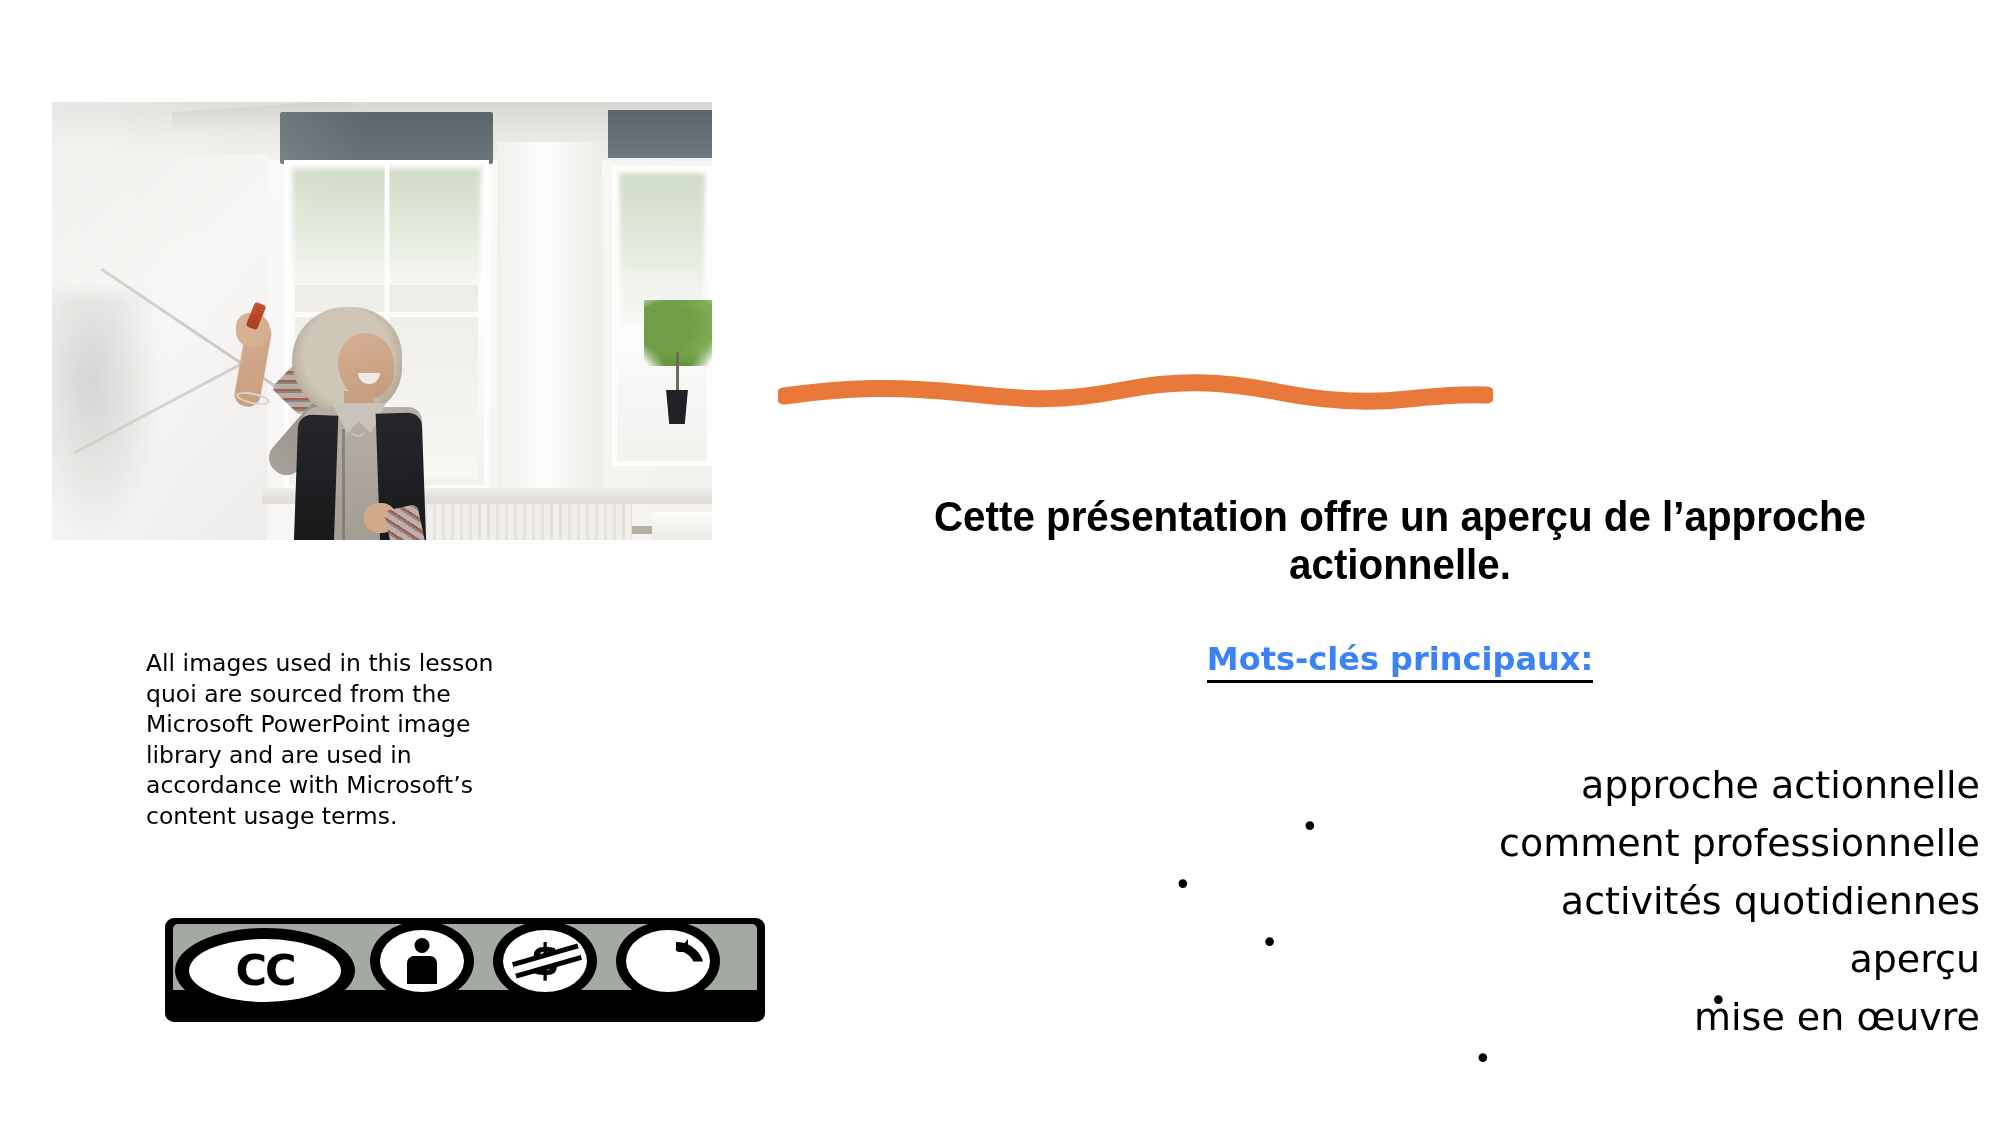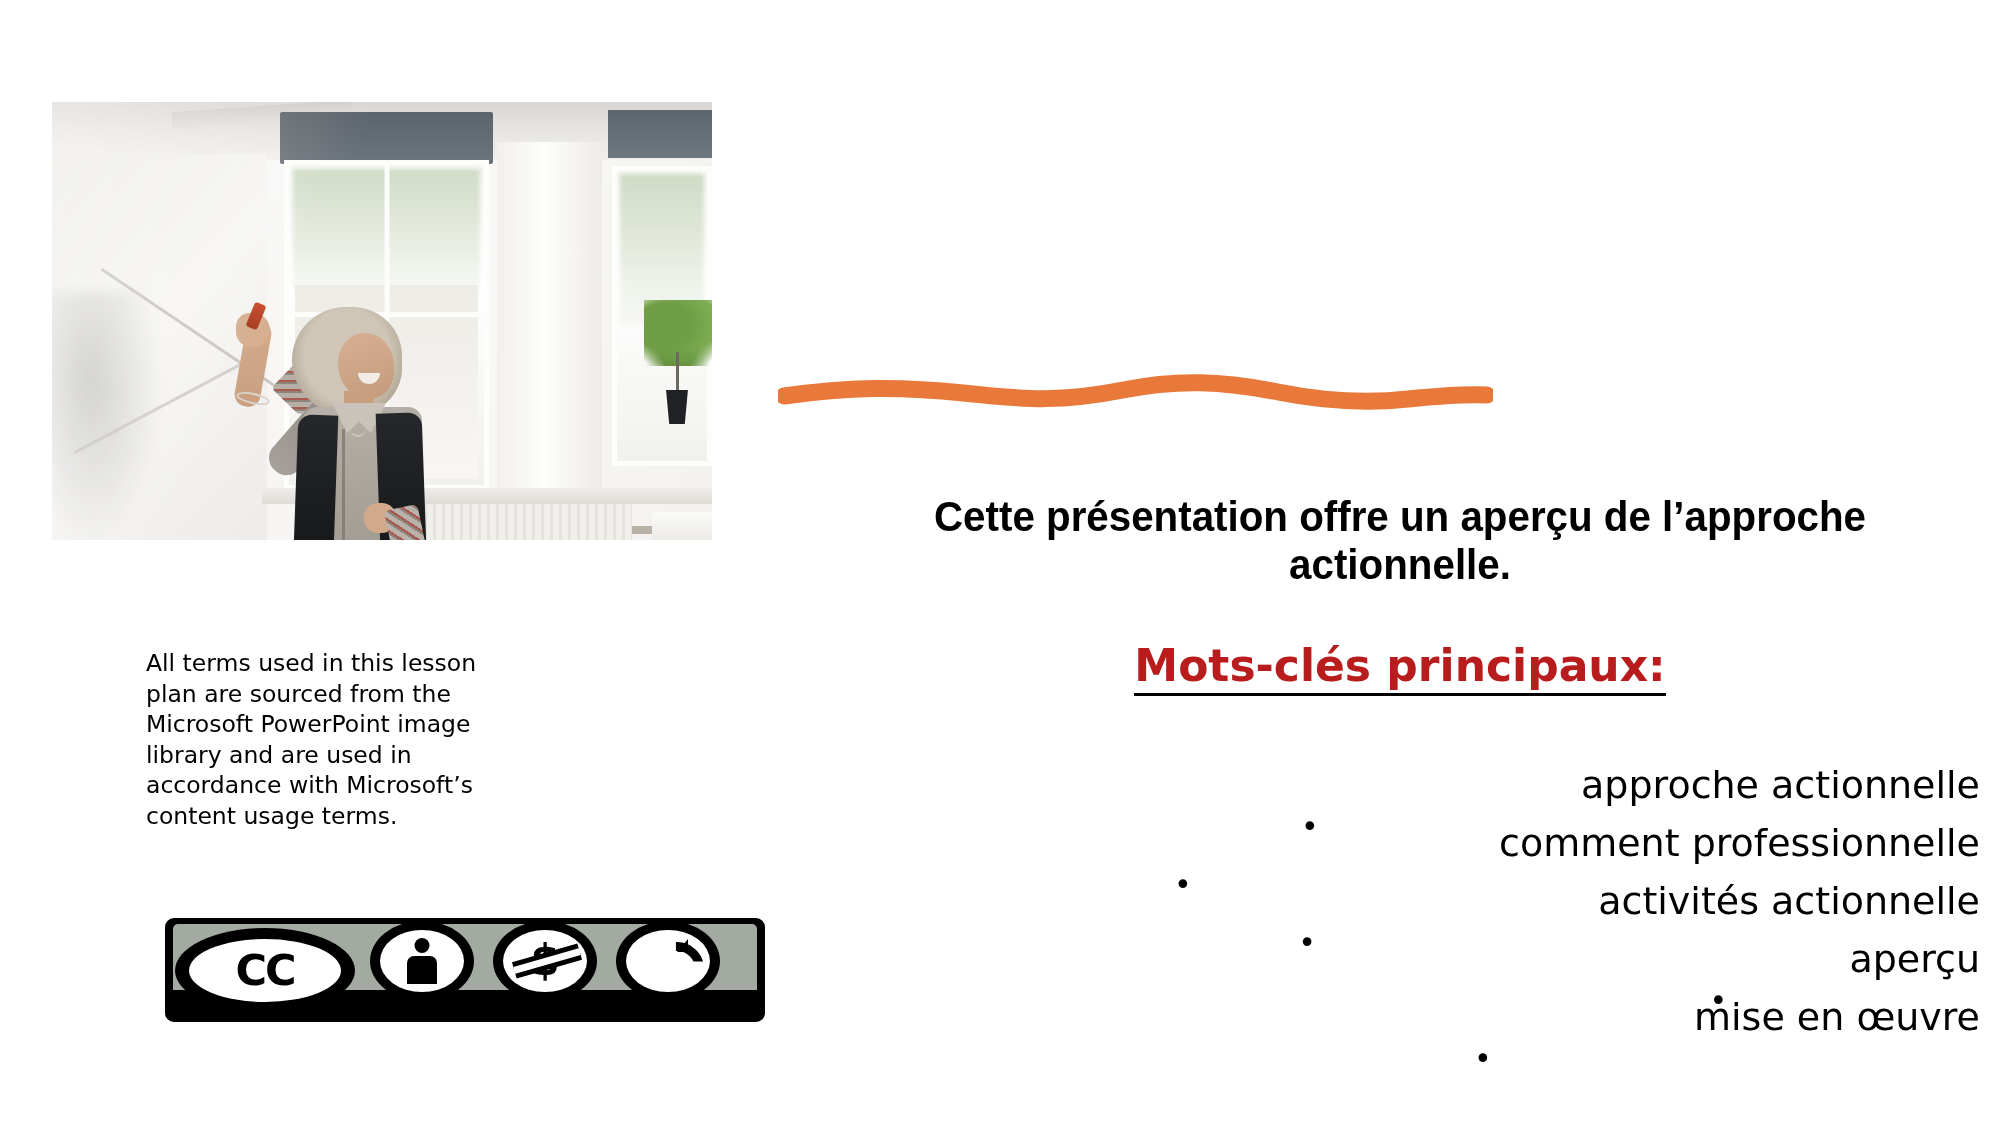--- a/index.html
+++ b/index.html
@@ -402,22 +402,22 @@
     transform: scaleX(0.96);
   }
   .keywords-heading {
     position: absolute;
     left: 820px;
     top: 640px;
     width: 1160px;
     text-align: center;
     font-family: "DejaVu Sans", sans-serif;
     font-weight: bold;
-    font-size: 44px;
-    color: #b91c1c;
+    font-size: 32px;
+    color: #3b82f6;
   }
   .keywords-heading span {
     border-bottom: 3px solid #000;
     padding-bottom: 2px;
   }
   .keyword-list {
     position: absolute;
     left: 820px;
     top: 756px;
     width: 1160px;
@@ -509,21 +509,21 @@
         <div class="ph-vest-r"></div>
         <div class="ph-placket"></div>
         <div class="ph-hand2"></div>
         <div class="ph-cuff"></div>
       </div>
 
       <div class="ph-gloss"></div>
     </div>
   </div>
 
-  <div class="attribution">All terms used in this lesson plan are sourced from the Microsoft PowerPoint image library and are used in accordance with Microsoft’s content usage terms.</div>
+  <div class="attribution">All images used in this lesson quoi are sourced from the Microsoft PowerPoint image library and are used in accordance with Microsoft’s content usage terms.</div>
 
   <div class="cc-badge">
     <div class="cc-gray"></div>
 
     <div class="cc-circle cc-main">
       <div class="cc-inner">
         <span class="glyph">CC</span>
       </div>
     </div>
 
@@ -565,18 +565,18 @@
 
   <div class="lead">Cette présentation offre un aperçu de l’approche actionnelle.</div>
 
   <div class="keywords-heading">
     <span>Mots-clés principaux: </span>
   </div>
 
   <ul class="keyword-list">
     <li class="kw-0"><span class="bullet"></span><span>approche actionnelle</span></li>
     <li class="kw-1"><span class="bullet"></span><span>comment professionnelle</span></li>
-    <li class="kw-2"><span class="bullet"></span><span>activités actionnelle</span></li>
+    <li class="kw-2"><span class="bullet"></span><span>activités quotidiennes</span></li>
     <li class="kw-3"><span class="bullet"></span><span>aperçu</span></li>
     <li class="kw-4"><span class="bullet"></span><span>mise en œuvre</span></li>
   </ul>
 
 </div>
 
 </body></html>

